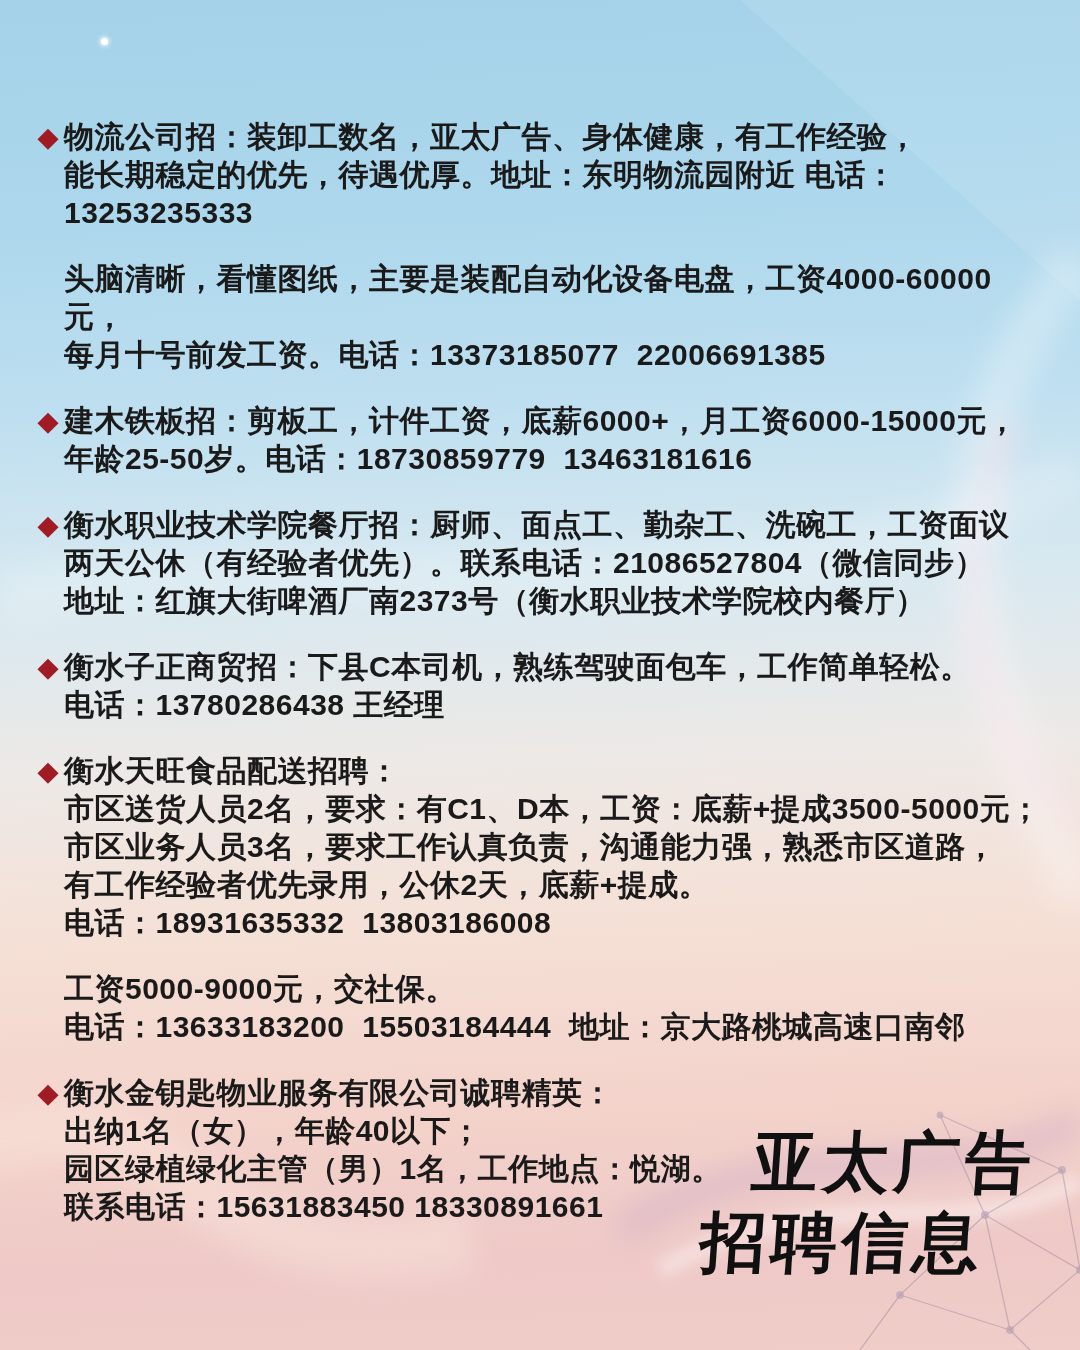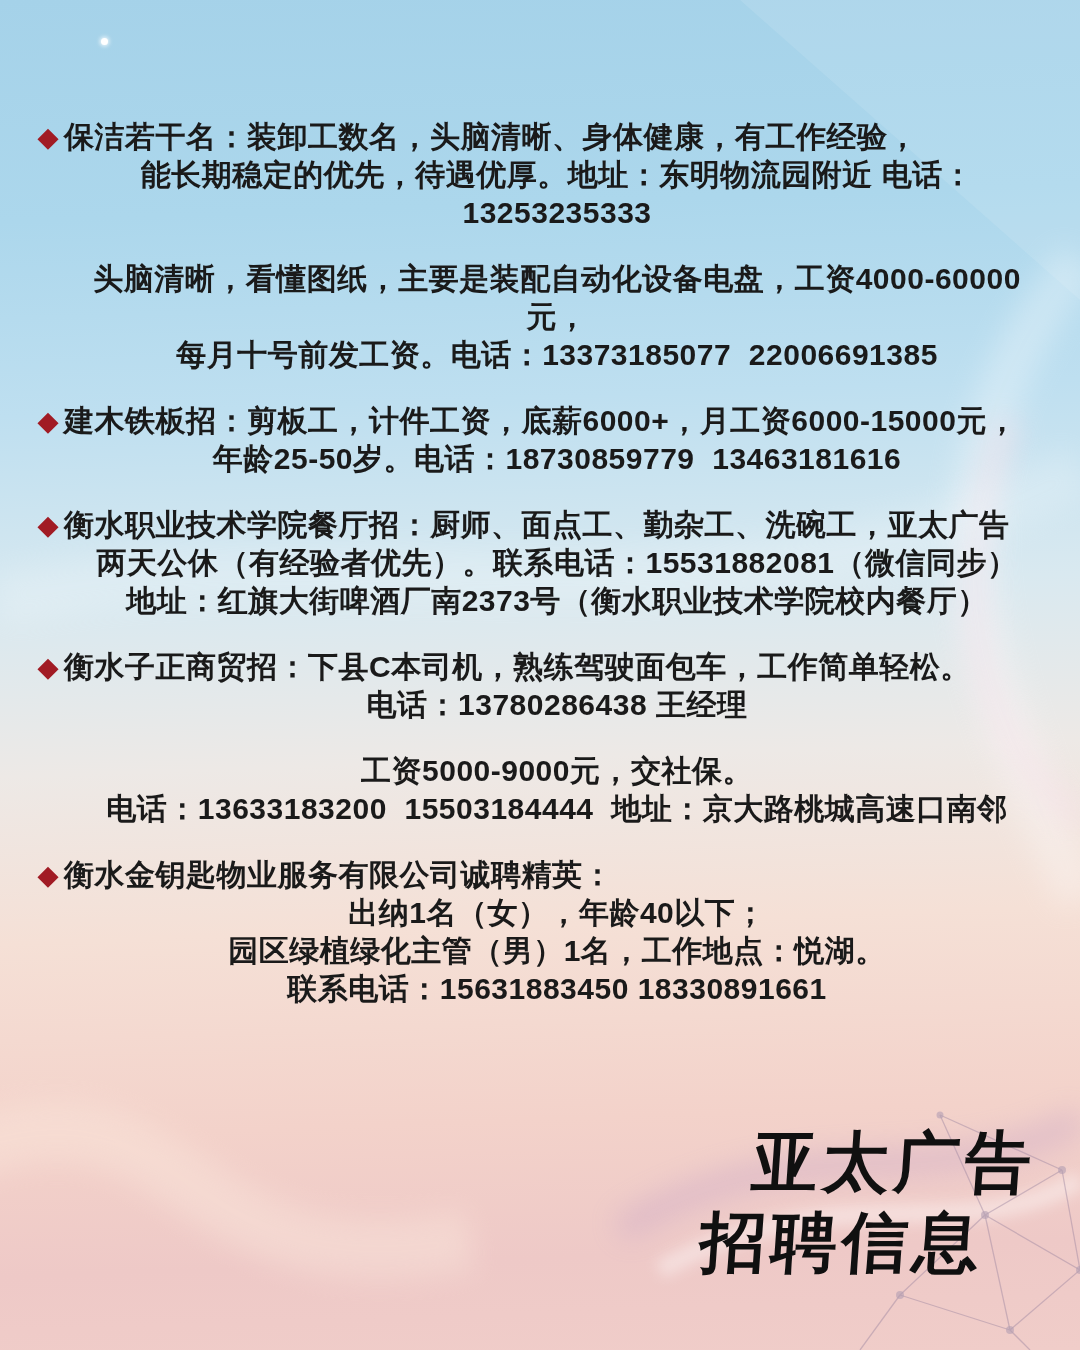--- a/index.html
+++ b/index.html
@@ -10,21 +10,21 @@
       #a5d2e9 0%, #acd7ec 16%, #bedff0 30%, #d9e9f0 44%,
       #ede9e6 56%, #f5e0d6 68%, #f3d2ca 82%, #eec9c7 92%, #f0cdc9 100%);
   }
   .decor{position:absolute;left:0;top:0;pointer-events:none;}
   .listings{
     position:absolute;left:38px;top:118px;width:1012px;
     color:#1a1a1a;font-weight:700;font-size:30px;line-height:38px;
   }
   .listing{margin-bottom:28px;}
   .line{white-space:pre-wrap;letter-spacing:0.5px;}
-  .line.cont{padding-left:26px;text-align:center;}
+  .line.cont{padding-left:26px;}
   .bullet{
     display:inline-block;width:26px;color:#a11b24;
     font-size:26px;vertical-align:1px;
   }
   .brand{
     position:absolute;color:#101010;font-weight:700;
     font-family:"Liberation Serif",serif;
     font-size:66px;letter-spacing:5px;white-space:nowrap;
     transform:skewX(-4deg);
   }
@@ -78,45 +78,52 @@
       <circle cx="940" cy="1115" r="3.5"></circle>
       <circle cx="1080" cy="1270" r="4"></circle>
     </g>
   </svg>
 
   <span class="sparkle"></span>
 
   <div class="listings">
 
     <div class="listing">
-      <div class="line"><span class="bullet">◆</span><span>保洁若干名：装卸工数名，头脑清晰、身体健康，有工作经验，</span></div>
+      <div class="line"><span class="bullet">◆</span><span>物流公司招：装卸工数名，亚太广告、身体健康，有工作经验，</span></div>
       <div class="line cont">能长期稳定的优先，待遇优厚。地址：东明物流园附近 电话：13253235333</div>
     </div>
 
     <div class="listing">
       <div class="line cont">头脑清晰，看懂图纸，主要是装配自动化设备电盘，工资4000-60000元，</div>
       <div class="line cont">每月十号前发工资。电话：13373185077  22006691385</div>
     </div>
 
     <div class="listing">
       <div class="line"><span class="bullet">◆</span><span>建木铁板招：剪板工，计件工资，底薪6000+，月工资6000-15000元，</span></div>
       <div class="line cont">年龄25-50岁。电话：18730859779  13463181616</div>
     </div>
 
     <div class="listing">
-      <div class="line"><span class="bullet">◆</span><span>衡水职业技术学院餐厅招：厨师、面点工、勤杂工、洗碗工，亚太广告</span></div>
-      <div class="line cont">两天公休（有经验者优先）。联系电话：15531882081（微信同步）</div>
+      <div class="line"><span class="bullet">◆</span><span>衡水职业技术学院餐厅招：厨师、面点工、勤杂工、洗碗工，工资面议</span></div>
+      <div class="line cont">两天公休（有经验者优先）。联系电话：21086527804（微信同步）</div>
       <div class="line cont">地址：红旗大街啤酒厂南2373号（衡水职业技术学院校内餐厅）</div>
     </div>
 
     <div class="listing">
       <div class="line"><span class="bullet">◆</span><span>衡水子正商贸招：下县C本司机，熟练驾驶面包车，工作简单轻松。</span></div>
       <div class="line cont">电话：13780286438 王经理</div>
     </div>
 
+    <div class="listing">
+      <div class="line"><span class="bullet">◆</span><span>衡水天旺食品配送招聘：</span></div>
+      <div class="line cont">市区送货人员2名，要求：有C1、D本，工资：底薪+提成3500-5000元；</div>
+      <div class="line cont">市区业务人员3名，要求工作认真负责，沟通能力强，熟悉市区道路，</div>
+      <div class="line cont">有工作经验者优先录用，公休2天，底薪+提成。</div>
+      <div class="line cont">电话：18931635332  13803186008</div>
+    </div>
 
     <div class="listing">
       <div class="line cont">工资5000-9000元，交社保。</div>
       <div class="line cont">电话：13633183200  15503184444  地址：京大路桃城高速口南邻</div>
     </div>
 
     <div class="listing">
       <div class="line"><span class="bullet">◆</span><span>衡水金钥匙物业服务有限公司诚聘精英：</span></div>
       <div class="line cont">出纳1名（女），年龄40以下；</div>
       <div class="line cont">园区绿植绿化主管（男）1名，工作地点：悦湖。</div>

